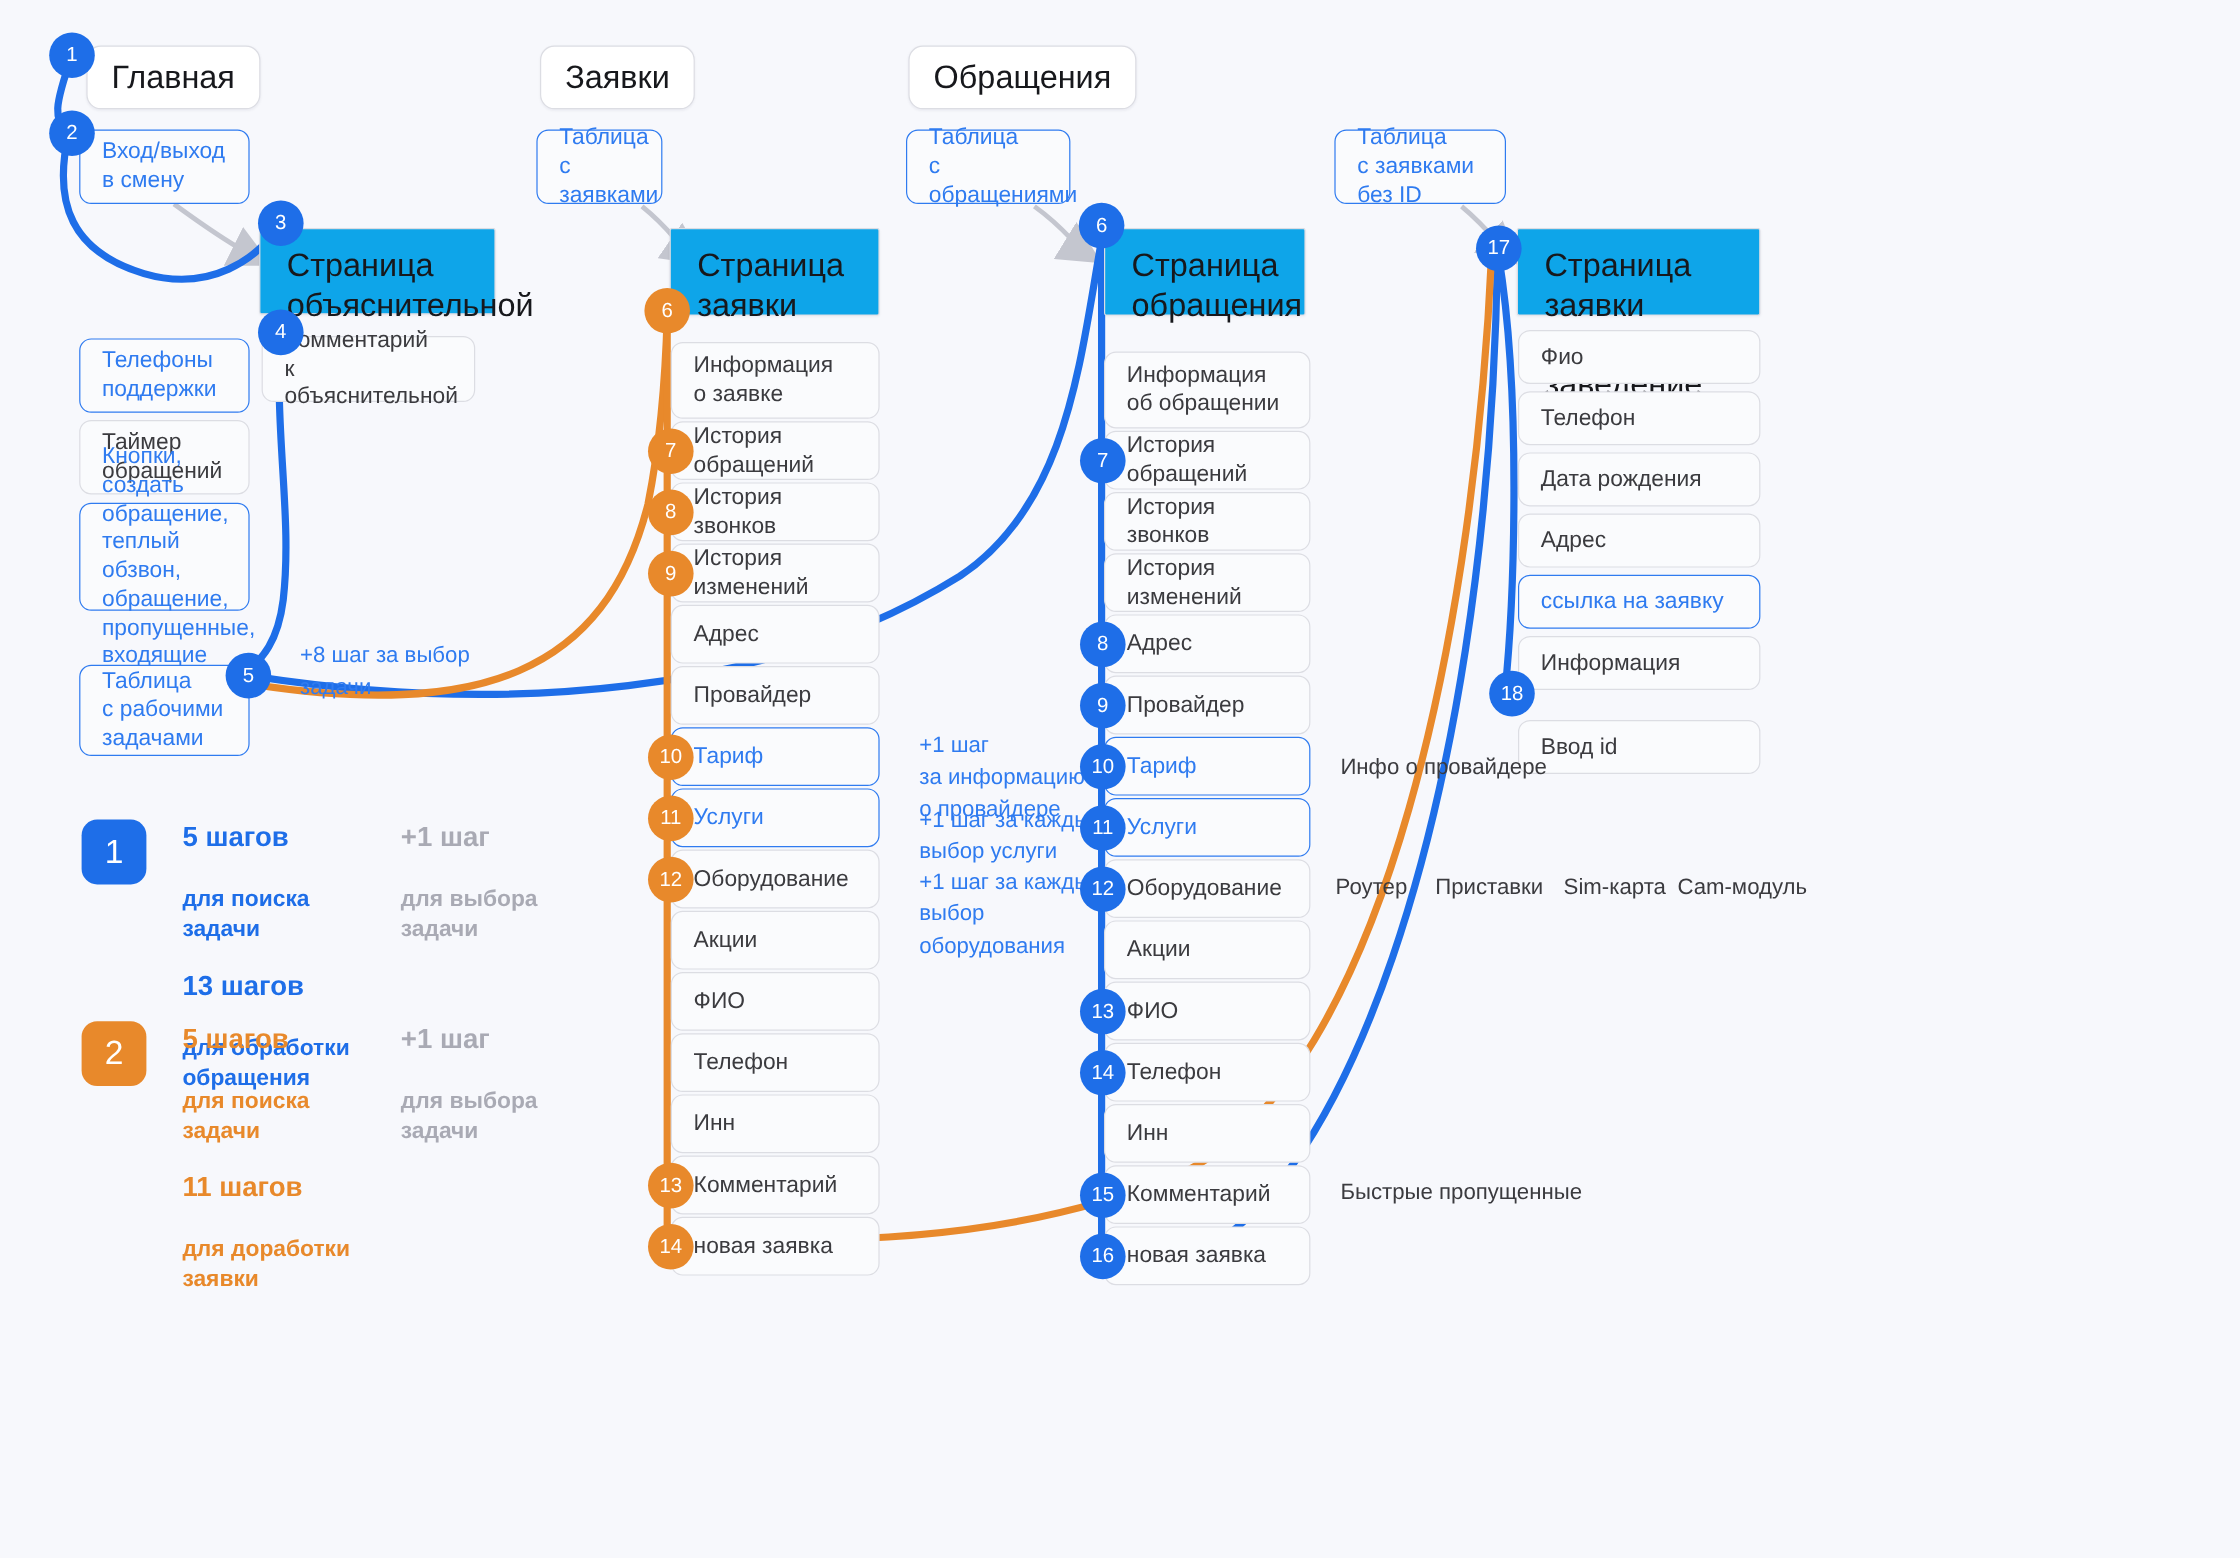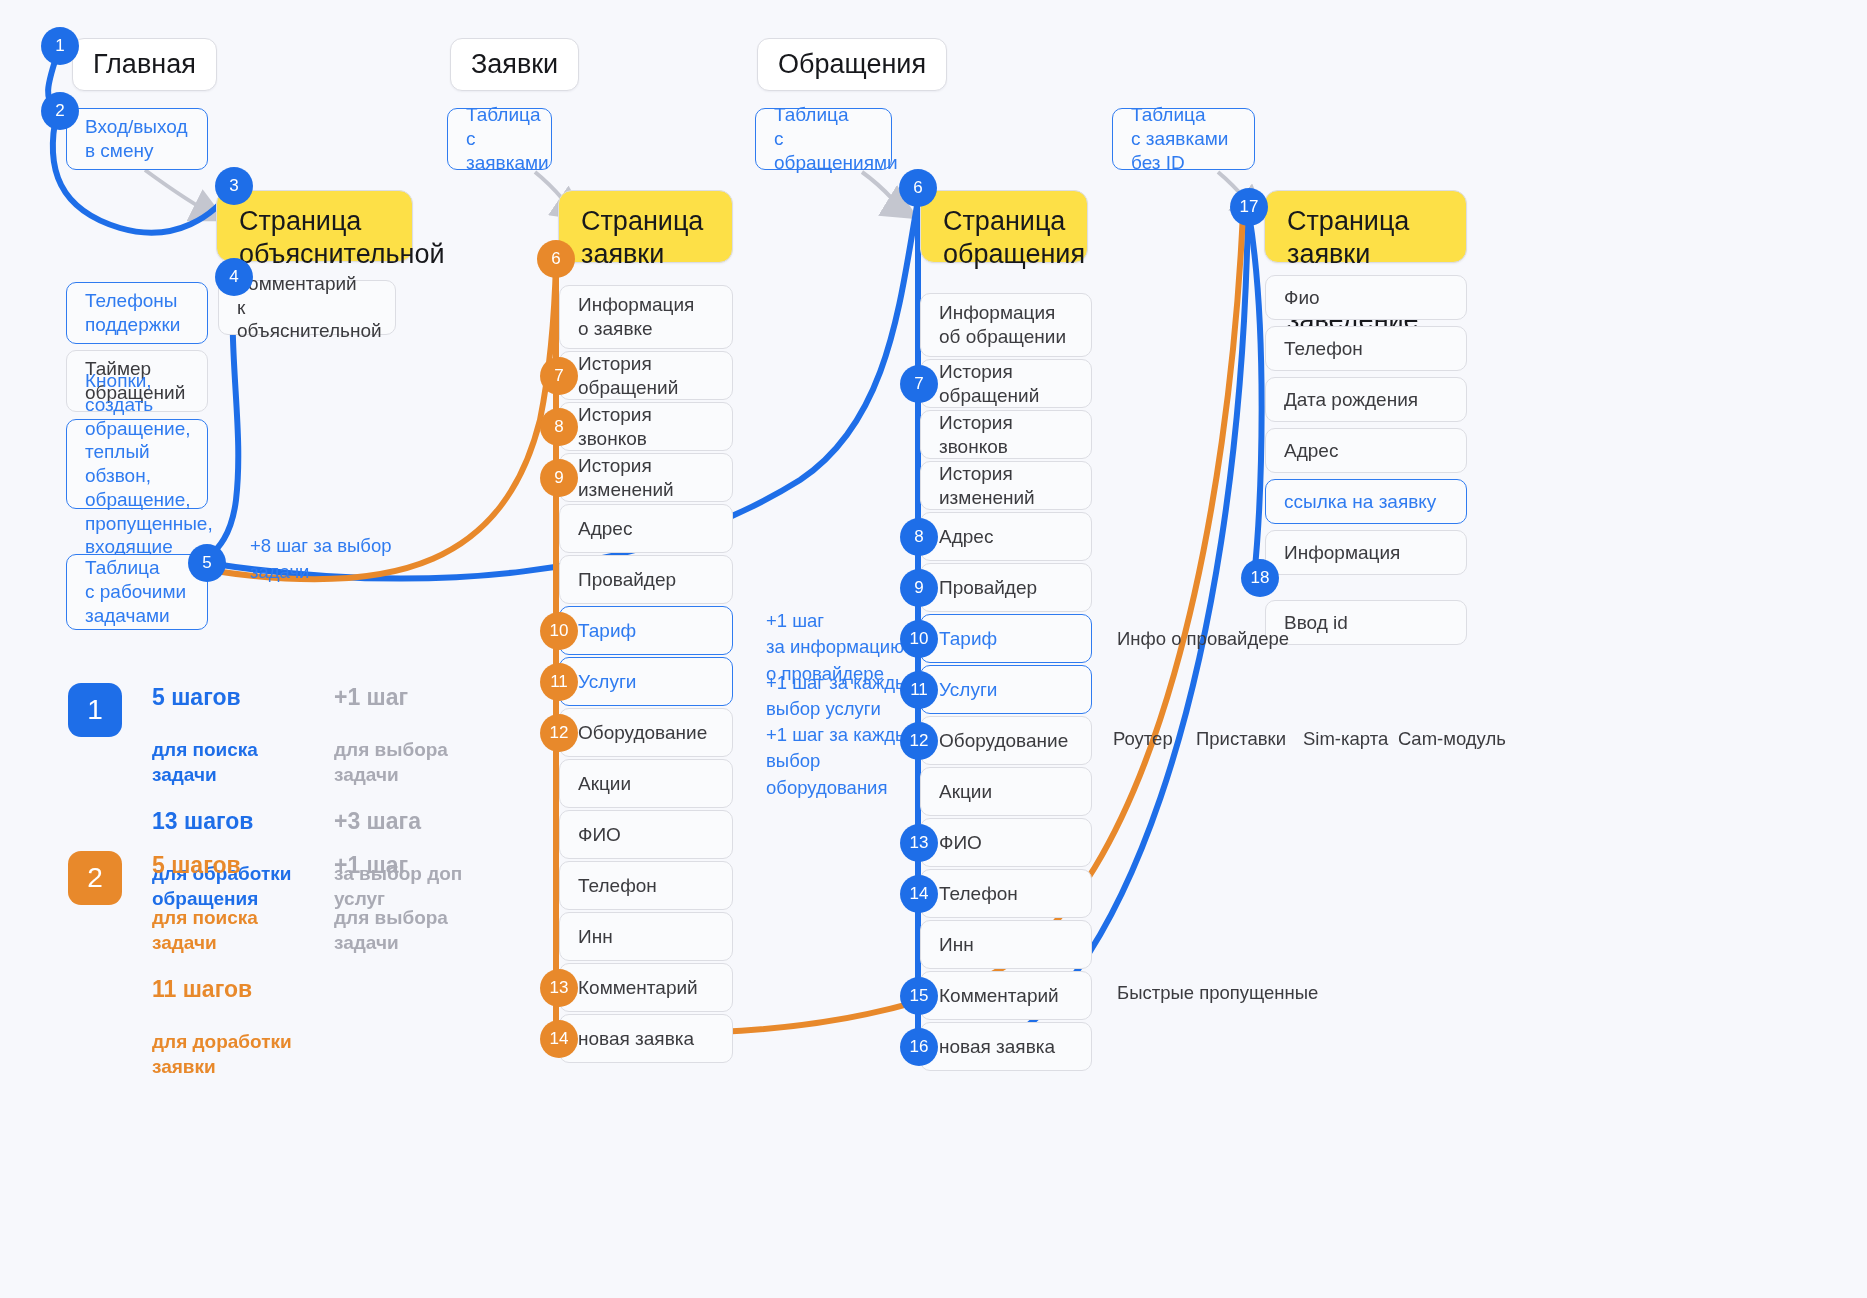--- a/index.html
+++ b/index.html
@@ -24,23 +24,23 @@
     border-radius:12px;
     padding:10px 20px;
     font-size:27px;
     color:#17181c;
     white-space:nowrap;
     box-shadow:0 1px 2px rgba(20,25,60,.05);
   }
 
   
   .page-card {
-    background:#fde047;
+    background:#0ea5e9;
     border:1px solid #dcdde3;
-    border-radius:14px;
+    border-radius:2px;
     padding:14px 22px;
     font-size:27px;
     line-height:1.22;
     color:#17181c;
     box-shadow:0 1px 2px rgba(20,25,60,.05);
   }
 
   
   .row {
     background:#fafbfd;
@@ -371,25 +371,20 @@
           <div class="big g-txt">+1  шаг</div>
           <div class="sub g-txt" style="white-space:pre-line;">для выбора
 задачи</div>
         </div>
       </div>
       <div class="grp rowline">
         <div class="colA">
           <div class="big b-txt">13 шагов</div>
           <div class="sub b-txt" style="white-space:pre-line;">для обработки
 обращения</div>
-        </div>
-        <div class="colB">
-          <div class="big g-txt">+3 шага</div>
-          <div class="sub g-txt" style="white-space:pre-line;">за выбор доп
-услуг</div>
         </div>
       </div>
     </div>
   </div>
 
   <div class="legend" style="left:68px; top:851px;">
     <div class="chip o">2</div>
     <div class="col">
       <div class="grp rowline">
         <div class="colA">

